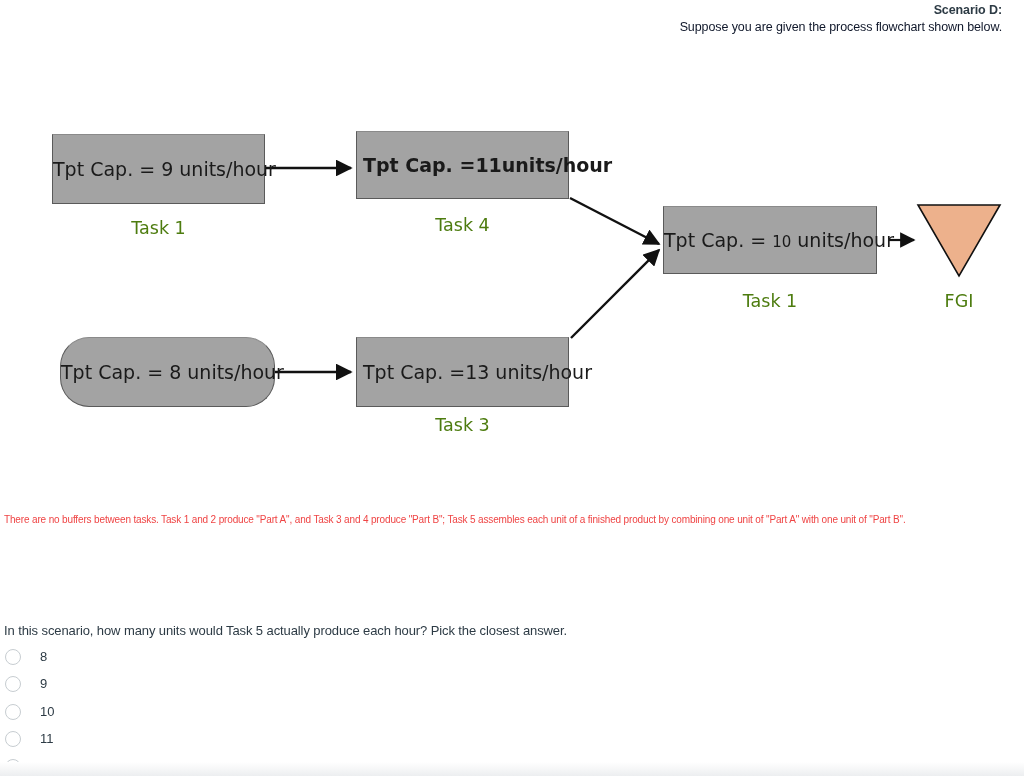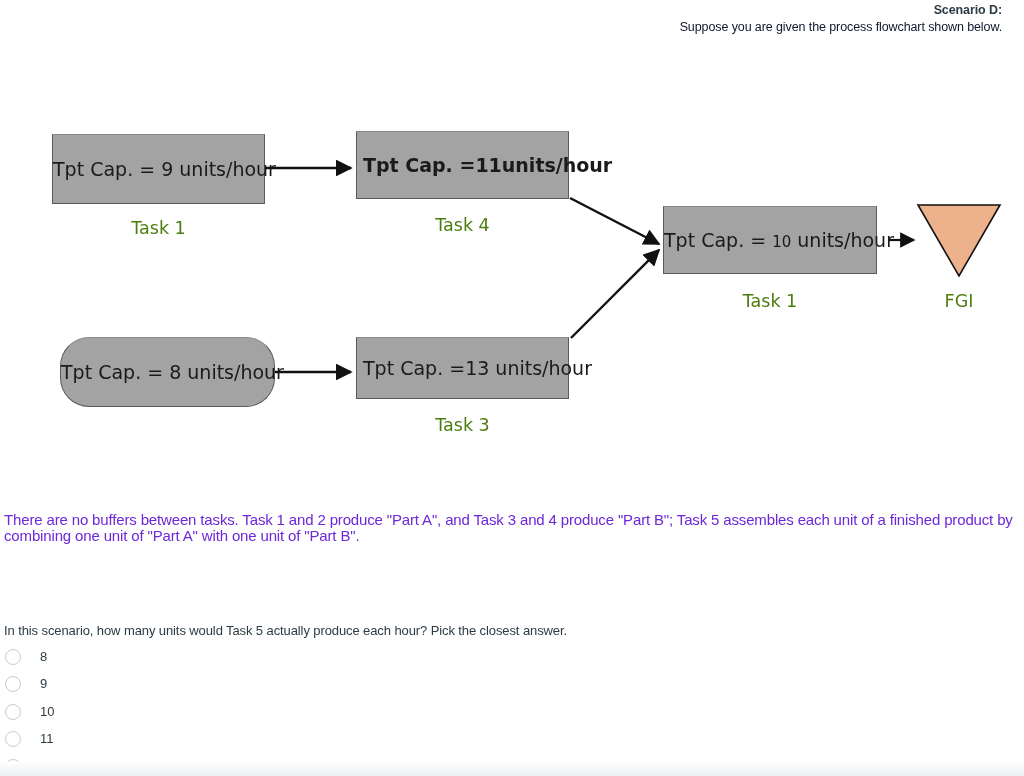--- a/index.html
+++ b/index.html
@@ -49,21 +49,21 @@
     font-size: 17.5px;
     color: #4d7c0f;
     white-space: nowrap;
     text-align: center;
   }
   svg.links { position: absolute; left: 0; top: 0; width: 1024px; height: 360px; overflow: visible; }
 
   
   .para {
     position: absolute; left: 4px; top: 512px; width: 1014px;
-    font-size: 15px; line-height: 16px; color: #6d28d9; letter-spacing: -0.15px;
+    font-size: 10px; line-height: 16px; color: #ef4444; letter-spacing: -0.15px;
   }
 
   
   .question {
     position: absolute; left: 4px; top: 622px; width: 900px;
     font-size: 13px; line-height: 17px; color: #2d3b45; letter-spacing: -0.1px;
   }
   .options { position: absolute; left: 0px; top: 643px; width: 400px; }
   .option-row {
     position: relative;
@@ -127,21 +127,21 @@
 
     <div class="node" style="left:356px; top:21px; width:213px; height:68px;font-weight:bold;">
       <div class="cap" style="left:6px;">Tpt Cap. =11units/hour</div>
     </div>
     <div class="node-label" style="left:356px; top:105px; width:213px;">Task 4</div>
 
     <div class="node" style="left:60px; top:227px; width:215px; height:70px;border-radius:29px;">
       <div class="cap">Tpt Cap. = 8   units/hour</div>
     </div>
 
-    <div class="node" style="left:356px; top:227px; width:213px; height:62px;">
+    <div class="node" style="left:356px; top:227px; width:213px; height:70px;">
       <div class="cap" style="left:6px;">Tpt Cap. =13 units/hour</div>
     </div>
     <div class="node-label" style="left:356px; top:305px; width:213px;">Task 3</div>
 
     <div class="node" style="left:663px; top:96px; width:214px; height:68px;">
       <div class="cap">
         <span>Tpt Cap. = </span><span class="num-sm">10</span><span> units/hour</span>
       </div>
     </div>
     <div class="node-label" style="left:663px; top:181px; width:214px;">Task 1</div>

